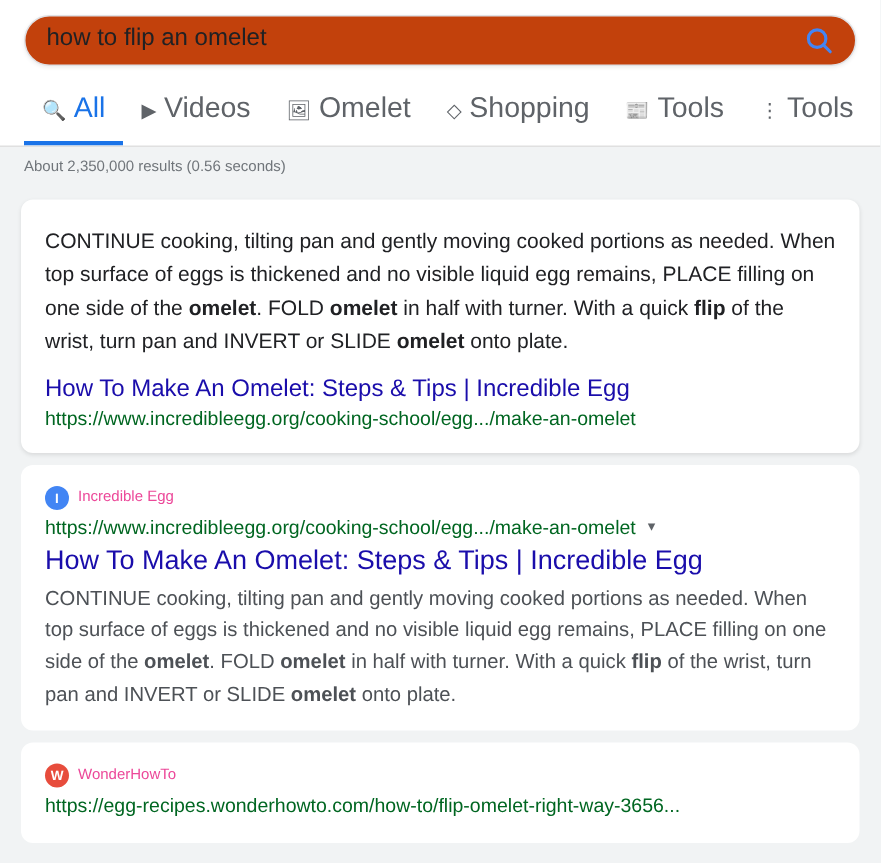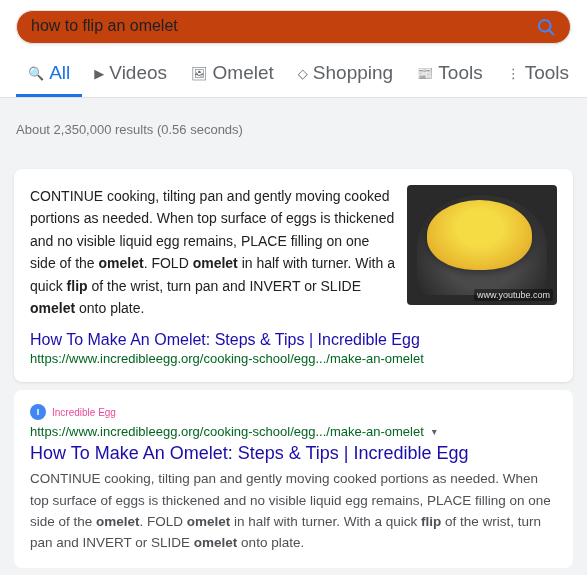--- a/index.html
+++ b/index.html
@@ -86,22 +86,22 @@
     .nav-settings {
       margin-left: auto;
       display: flex;
       align-items: center;
       gap: 0;
     }
     .nav-settings .nav-tab { color: #a21caf; }
 
     
     .result-count {
-      padding: 24px 16px;
-      font-size: 13px;
+      padding: 8px 16px;
+      font-size: 10px;
       color: #70757a;
       background: #f1f3f4;
     }
 
     
     .featured-card {
       background: #fff;
       margin: 8px 14px;
       border-radius: 8px;
       padding: 16px;
@@ -280,27 +280,20 @@
   </nav>
 </div>
 
 <div class="result-count">About 2,350,000 results (0.56 seconds)</div>
 
 <div class="featured-card">
   <div class="featured-card-content">
     <div class="featured-text">
       CONTINUE cooking, tilting pan and gently moving cooked portions as needed. When top surface of eggs is thickened and no visible liquid egg remains, PLACE filling on one side of the <b>omelet</b>. FOLD <b>omelet</b> in half with turner. With a quick <b>flip</b> of the wrist, turn pan and INVERT or SLIDE <b>omelet</b> onto plate.
     </div>
-    <div class="featured-image-wrap">
-      <div class="featured-image">
-        <div class="omelet-pan"></div>
-        <div class="omelet-egg"></div>
-        <span class="image-source">www.youtube.com</span>
-      </div>
-    </div>
   </div>
   <a class="featured-link-title">How To Make An Omelet: Steps &amp; Tips | Incredible Egg</a>
   <div class="featured-link-url">https://www.incredibleegg.org/cooking-school/egg.../make-an-omelet</div>
 </div>
 
 <div class="results-area">
 
   <div class="result-item">
     <div class="result-url-line">
       <span class="result-favicon">I</span>

